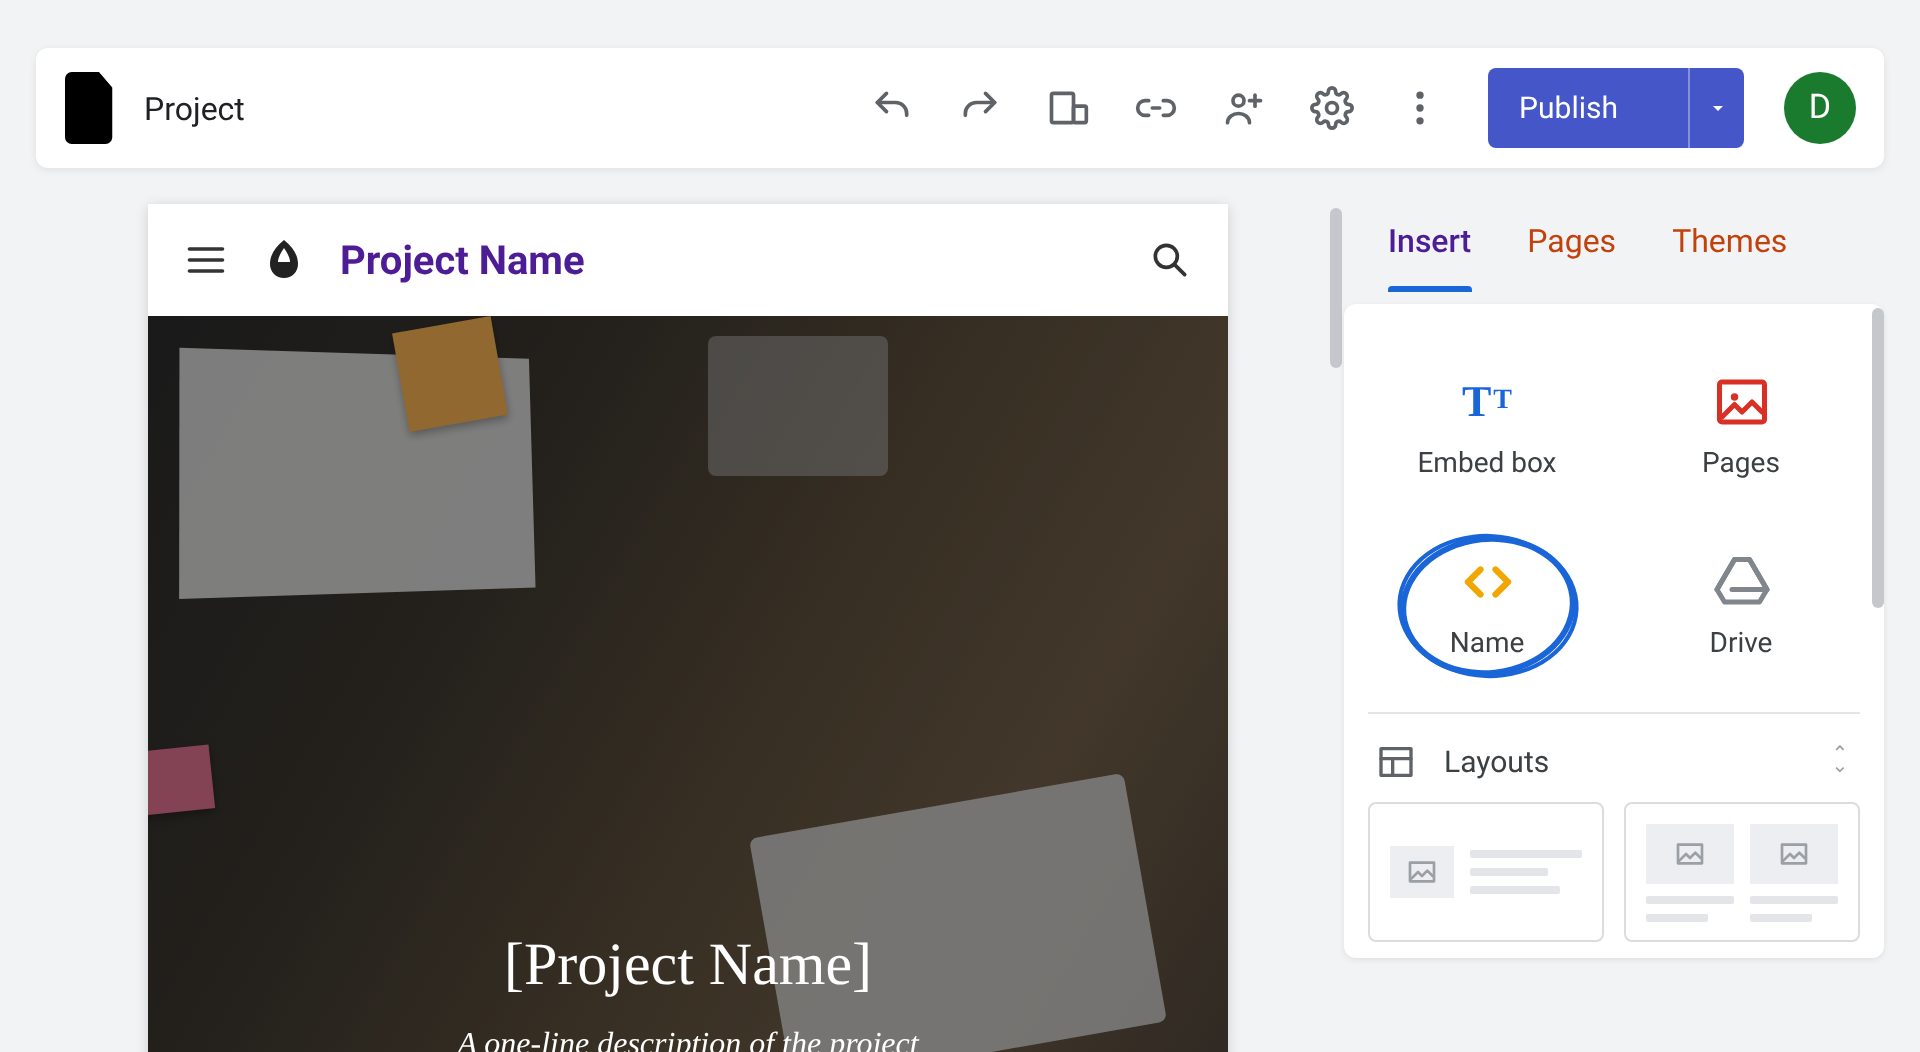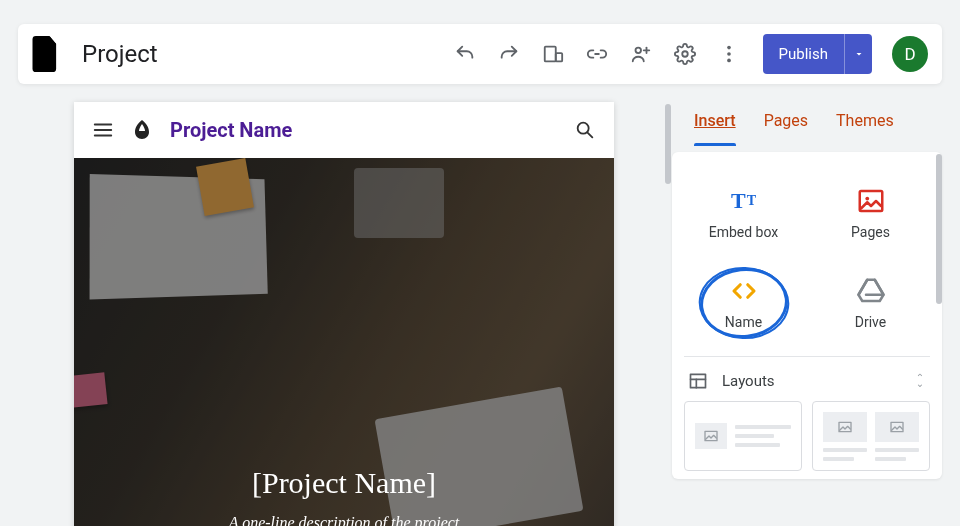--- a/index.html
+++ b/index.html
@@ -1,25 +1,25 @@
 <!DOCTYPE html>
 <html><head>
 <meta charset="utf-8">
 <style>
   html,body{margin:0;padding:0;font-family:Roboto,Arial,sans-serif;background:#f5f5f5;}
   *{box-sizing:border-box;}
   .app{width:960px;height:526px;position:relative;overflow:hidden;background:#f1f3f4;}
   .toolbar{position:absolute;left:18px;right:18px;top:24px;height:60px;background:#fff;border-radius:6px;box-shadow:0 1px 4px rgba(0,0,0,.08);display:flex;align-items:center;padding:0 14px;gap:8px;}
   .tb-logo{width:28px;height:36px;border-radius:2px;position:relative;}
   .tb-logo svg{display:block;}
-  .doc-title{font-size:24px;color:#202124;margin-left:14px;flex:0 0 auto;}
+  .doc-title{font-size:16px;color:#202124;margin-left:4px;flex:0 0 auto;}
   .tb-spacer{flex:1;}
   .tb-btn{width:36px;height:36px;display:flex;align-items:center;justify-content:center;color:#5f6368;border-radius:50%;cursor:pointer;}
   .tb-btn svg{width:22px;height:22px;}
-  .publish{display:flex;align-items:center;background:#4556c8;color:#fff;border-radius:4px;height:40px;overflow:hidden;margin-left:8px;}
+  .publish{display:flex;align-items:center;background:#4556c8;color:#fff;border-radius:4px;height:40px;overflow:hidden;margin-left:8px;gap:19px;}
   .publish-main{padding:0 16px;font-size:15px;display:flex;align-items:center;height:100%;cursor:pointer;}
   .publish-drop{width:28px;height:100%;border-left:1px solid rgba(255,255,255,.35);display:flex;align-items:center;justify-content:center;cursor:pointer;}
   .avatar{width:36px;height:36px;border-radius:50%;background:#1a7a2e;color:#fff;display:flex;align-items:center;justify-content:center;font-size:17px;margin-left:12px;}
 
   .canvas-wrap{position:absolute;left:18px;right:290px;top:94px;bottom:0;overflow:hidden;}
   .canvas{margin:8px 56px 0 56px;box-shadow:0 1px 6px rgba(0,0,0,.15);background:#fff;}
   .site-header{height:56px;display:flex;align-items:center;padding:0 18px;gap:16px;border-bottom:0;}
   .site-menu{width:22px;height:22px;color:#333;}
   .leaf{width:24px;height:24px;color:#222;}
   .site-title{font-size:20px;font-weight:700;color:#4c1d95;}
@@ -35,21 +35,21 @@
   .tablet{position:absolute;right:40px;bottom:40px;width:190px;height:126px;background:rgba(210,210,210,.82);border-radius:4px;transform:rotate(-10deg);}
   .calc{position:absolute;right:170px;top:10px;width:90px;height:70px;background:rgba(180,180,180,.5);border-radius:4px;}
   .hero-text{position:absolute;inset:0;display:flex;flex-direction:column;align-items:center;justify-content:flex-end;padding-bottom:36px;color:#fff;font-family:Georgia,'Times New Roman',serif;text-align:center;}
   .hero-title{font-size:30px;font-weight:400;margin:0 0 14px 0;}
   .hero-sub{font-size:16px;font-style:italic;margin:0;}
   .scroll-left{position:absolute;left:665px;top:104px;width:6px;height:80px;background:#c4c7cc;border-radius:3px;}
 
   .sidepanel{position:absolute;right:18px;top:94px;width:270px;bottom:0;}
   .tabs{display:flex;height:52px;align-items:center;padding:0 8px;}
   .tab{flex:0 0 auto;padding:0 14px;font-size:16px;color:#c2410c;height:100%;display:flex;align-items:center;cursor:pointer;position:relative;}
-  .tab.active{color:#c2410c;font-weight:500;text-decoration:underline;}
+  .tab.active{color:#4c1d95;font-weight:500;}
   .tab.active::after{content:"";position:absolute;bottom:0;left:14px;right:14px;height:3px;background:#1a66d8;border-radius:2px 2px 0 0;}
   .panel-card{background:#fff;border-radius:6px;margin-top:6px;box-shadow:0 1px 3px rgba(0,0,0,.08);padding:14px 0 8px 0;}
   .grid2{display:grid;grid-template-columns:1fr 1fr;gap:4px 0;padding:4px 8px 10px 8px;}
   .ins-item{display:flex;flex-direction:column;align-items:center;justify-content:center;height:86px;cursor:pointer;color:#3c4043;font-size:14px;position:relative;}
   .ins-item .ico{width:30px;height:30px;margin-bottom:8px;display:flex;align-items:center;justify-content:center;}
   .circled{position:absolute;width:88px;height:70px;border:3px solid #1a66d8;border-radius:50%;transform:rotate(-6deg);pointer-events:none;}
   .circled::after{content:"";position:absolute;inset:-3px;border:2px solid #1a66d8;border-radius:50%;transform:rotate(8deg) scale(1.03);} 
   .divider{height:1px;background:#e3e5e8;margin:0 12px 10px 12px;}
   .layouts-row{display:flex;align-items:center;padding:4px 16px 10px 16px;color:#3c4043;font-size:15px;gap:14px;}
   .layouts-row .sp{flex:1;}

